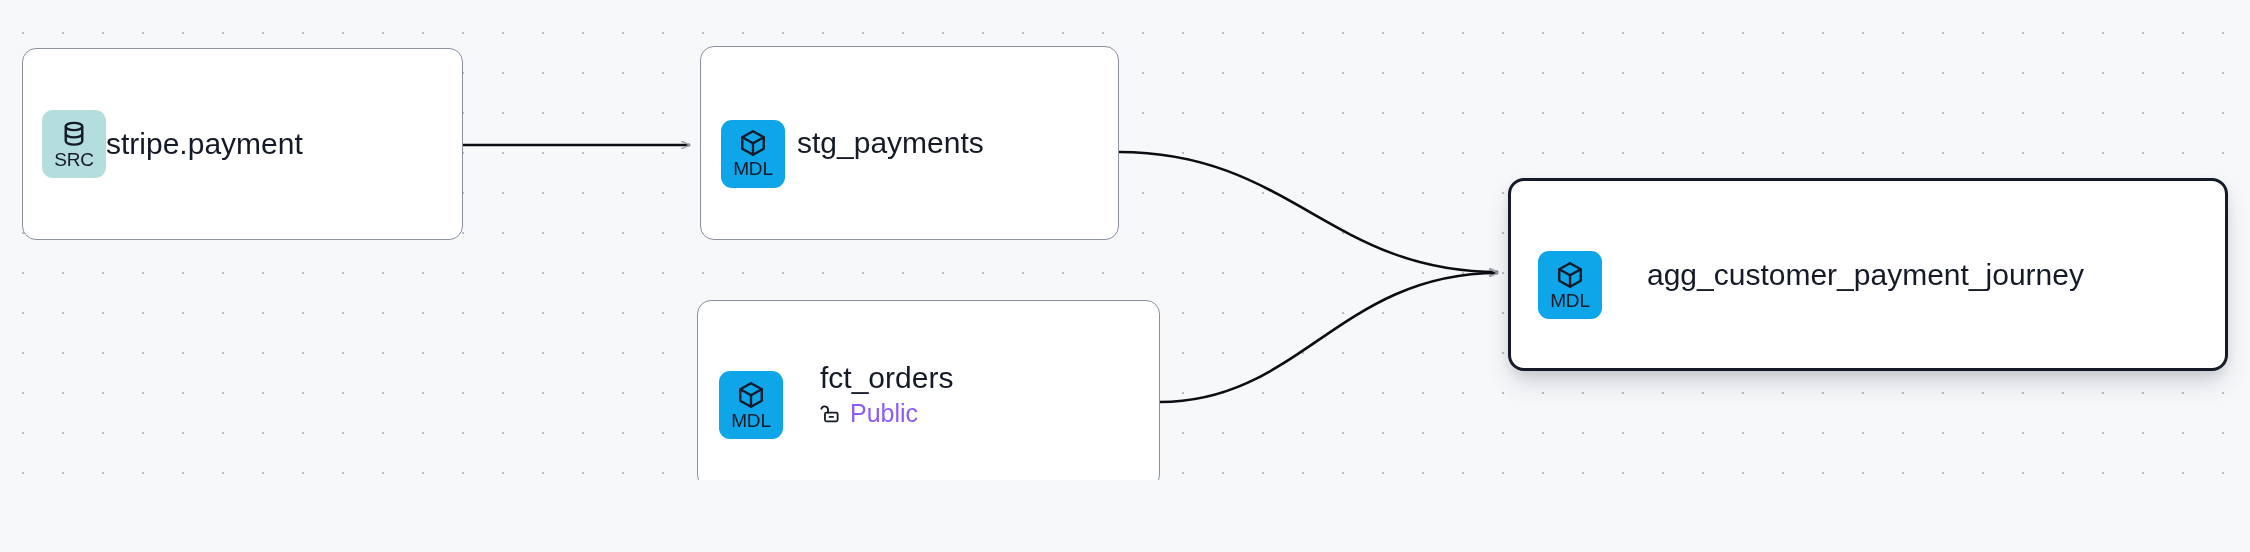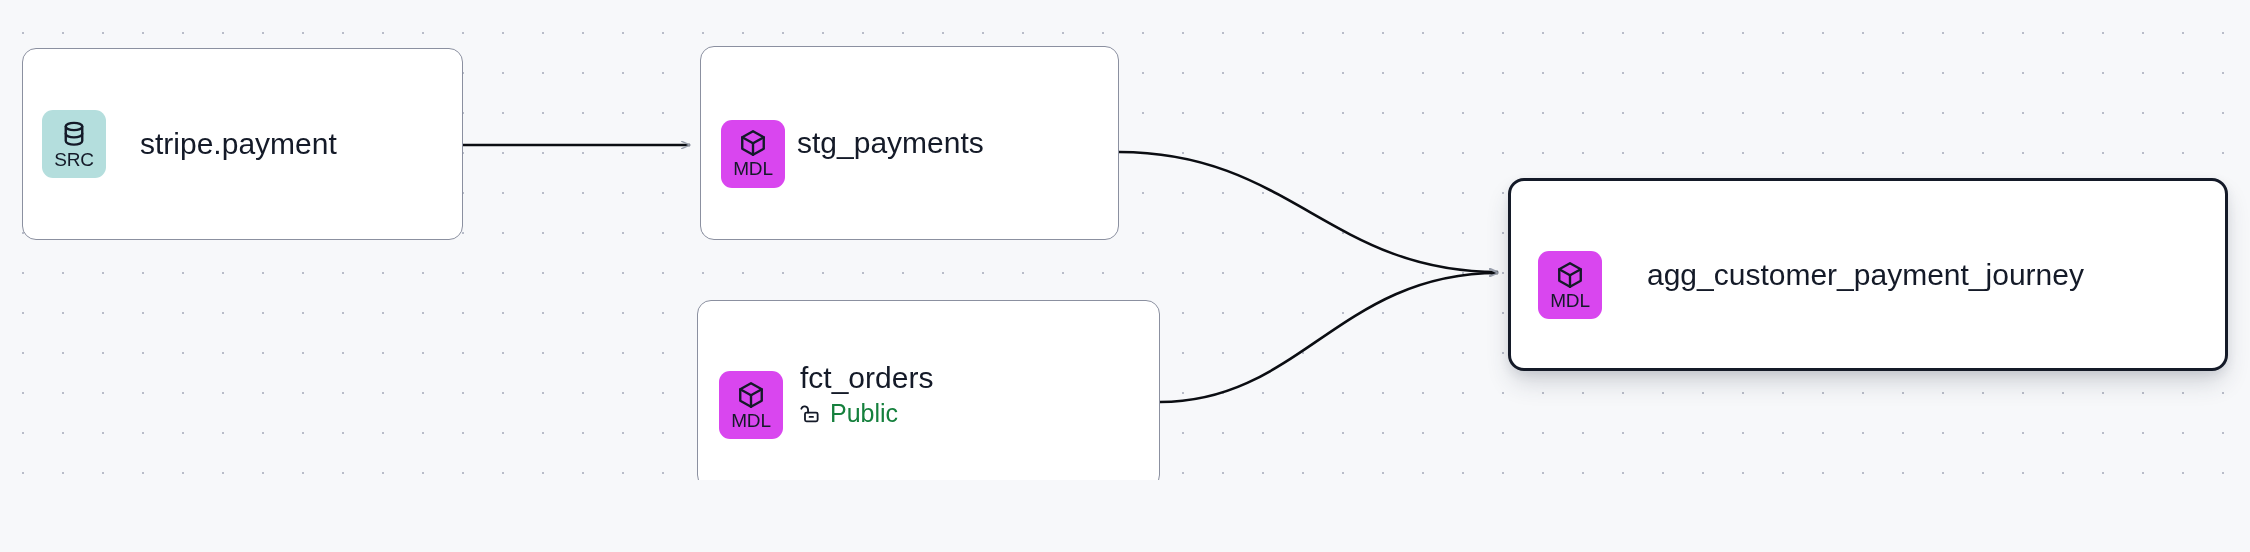--- a/index.html
+++ b/index.html
@@ -49,21 +49,21 @@
     width: 64px;
     height: 68px;
     border-radius: 11px;
     display: flex;
     flex-direction: column;
     align-items: center;
     justify-content: center;
     gap: 0px;
   }
   .badge.src { background: #b4dedd; }
-  .badge.mdl { background: #d946ef; margin-top: 21px; }
+  .badge.mdl { background: #0ea5e9; margin-top: 21px; }
   .badge-icon {
     display: block;
     line-height: 0;
     margin-bottom: 1px;
   }
   .badge-label {
     font-size: 19px;
     line-height: 20px;
     color: #141a28;
     font-family: "Liberation Sans", sans-serif;
@@ -82,44 +82,44 @@
     color: #141a28;
     white-space: nowrap;
     font-family: "Liberation Sans", sans-serif;
   }
   .node-sub {
     display: flex;
     align-items: center;
     gap: 7px;
     font-size: 25px;
     line-height: 30px;
-    color: #15803d;
+    color: #8b5cf6;
     margin-top: 3px;
     font-family: "Liberation Sans", sans-serif;
   }
   .sub-icon { display: block; line-height: 0; }
 
   
   #node-stripe-payment {
     left: 22px; top: 48px; width: 441px; height: 192px;
     padding-left: 19px; padding-right: 16px;
   }
-  #node-stripe-payment .node-text { margin-left: 34px; }
+  #node-stripe-payment .node-text { }
 
   #node-stg-payments {
     left: 700px; top: 46px; width: 419px; height: 194px;
     padding-left: 20px; padding-right: 16px;
   }
   #node-stg-payments .node-text { margin-left: 12px; }
 
   #node-fct-orders {
     left: 697px; top: 300px; width: 463px; height: 189px;
     padding-left: 21px; padding-right: 16px;
   }
-  #node-fct-orders .node-text { margin-left: 17px; }
+  #node-fct-orders .node-text { margin-left: 37px; }
 
   #node-agg-customer-payment-journey {
     left: 1508px; top: 178px; width: 720px; height: 193px;
     padding-left: 27px; padding-right: 20px;
   }
   #node-agg-customer-payment-journey .node-text { margin-left: 45px; }
 </style>
 </head>
 <body>
 

